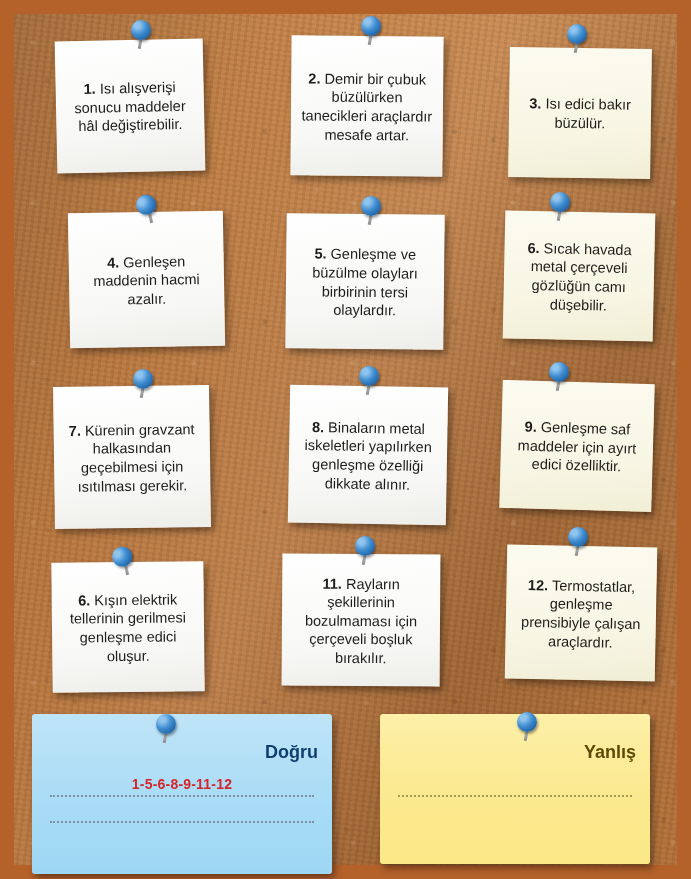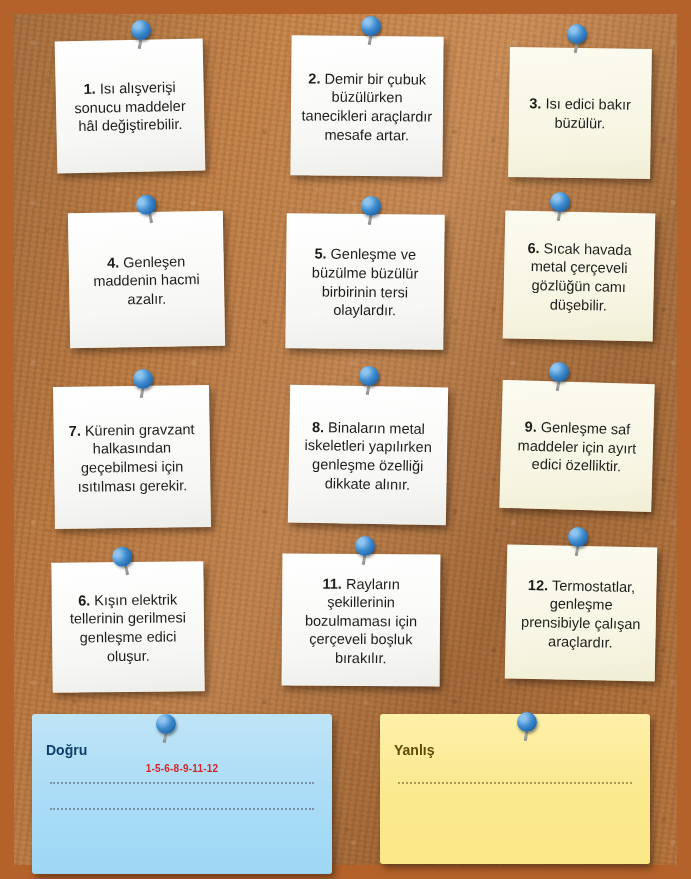--- a/index.html
+++ b/index.html
@@ -65,33 +65,33 @@
   
   .abox {
     position: absolute;
     border-radius: 3px;
     box-shadow: 3px 4px 7px rgba(0,0,0,0.40);
     padding: 28px 14px 10px 14px;
   }
   .abox.blue { background: linear-gradient(180deg,#bfe4f7 0%,#a9dcf6 55%,#9ed7f4 100%); }
   .abox.yellow { background: linear-gradient(180deg,#fdf0a8 0%,#fbe98f 55%,#fbe887 100%); }
   .abox .ttl {
-    text-align:left; font-weight:bold; font-size:14px; color:#0f3f6e; margin-bottom:6px;
+    text-align:right; font-weight:bold; font-size:18px; color:#0f3f6e; margin-bottom:14px;
   }
   .abox.yellow .ttl { color:#5d4a06; }
   .dline {
     border-bottom: 2.5px dotted #7b91a3;
     height: 20px;
     margin: 2px 4px 6px 4px;
     position: relative;
   }
   .abox.yellow .dline { border-bottom-color: #a79b55; }
   .dline .ans {
     position:absolute; left:0; right:0; top:-1px;
-    text-align:center; color:#d6242b; font-weight:bold; font-size:10px;
+    text-align:center; color:#d6242b; font-weight:bold; font-size:14px;
     letter-spacing: 0.2px;
   }
 </style>
 </head>
 <body>
 
 <div id="board">
 
   <div class="note white" style="left:42px; top:26px; width:148px; height:132px; transform: rotate(-1.2deg);">
     <span class="txt">
@@ -133,21 +133,21 @@
     </span>
   </div>
   <div class="pin tilt" style="left:124px; top:180px;">
     <div class="needle"></div>
     <div class="head"></div>
   </div>
 
   <div class="note white" style="left:272px; top:200px; width:158px; height:135px; transform: rotate(0.6deg);">
     <span class="txt">
       <b>5. </b>
-      <span>Genleşme ve büzülme büzülür birbirinin tersi olaylardır.</span>
+      <span>Genleşme ve büzülme olayları birbirinin tersi olaylardır.</span>
     </span>
   </div>
   <div class="pin" style="left:347px; top:182px;">
     <div class="needle"></div>
     <div class="head"></div>
   </div>
 
   <div class="note cream" style="left:490px; top:198px; width:150px; height:128px; transform: rotate(1.2deg);">
     <span class="txt">
       <b>6. </b>

